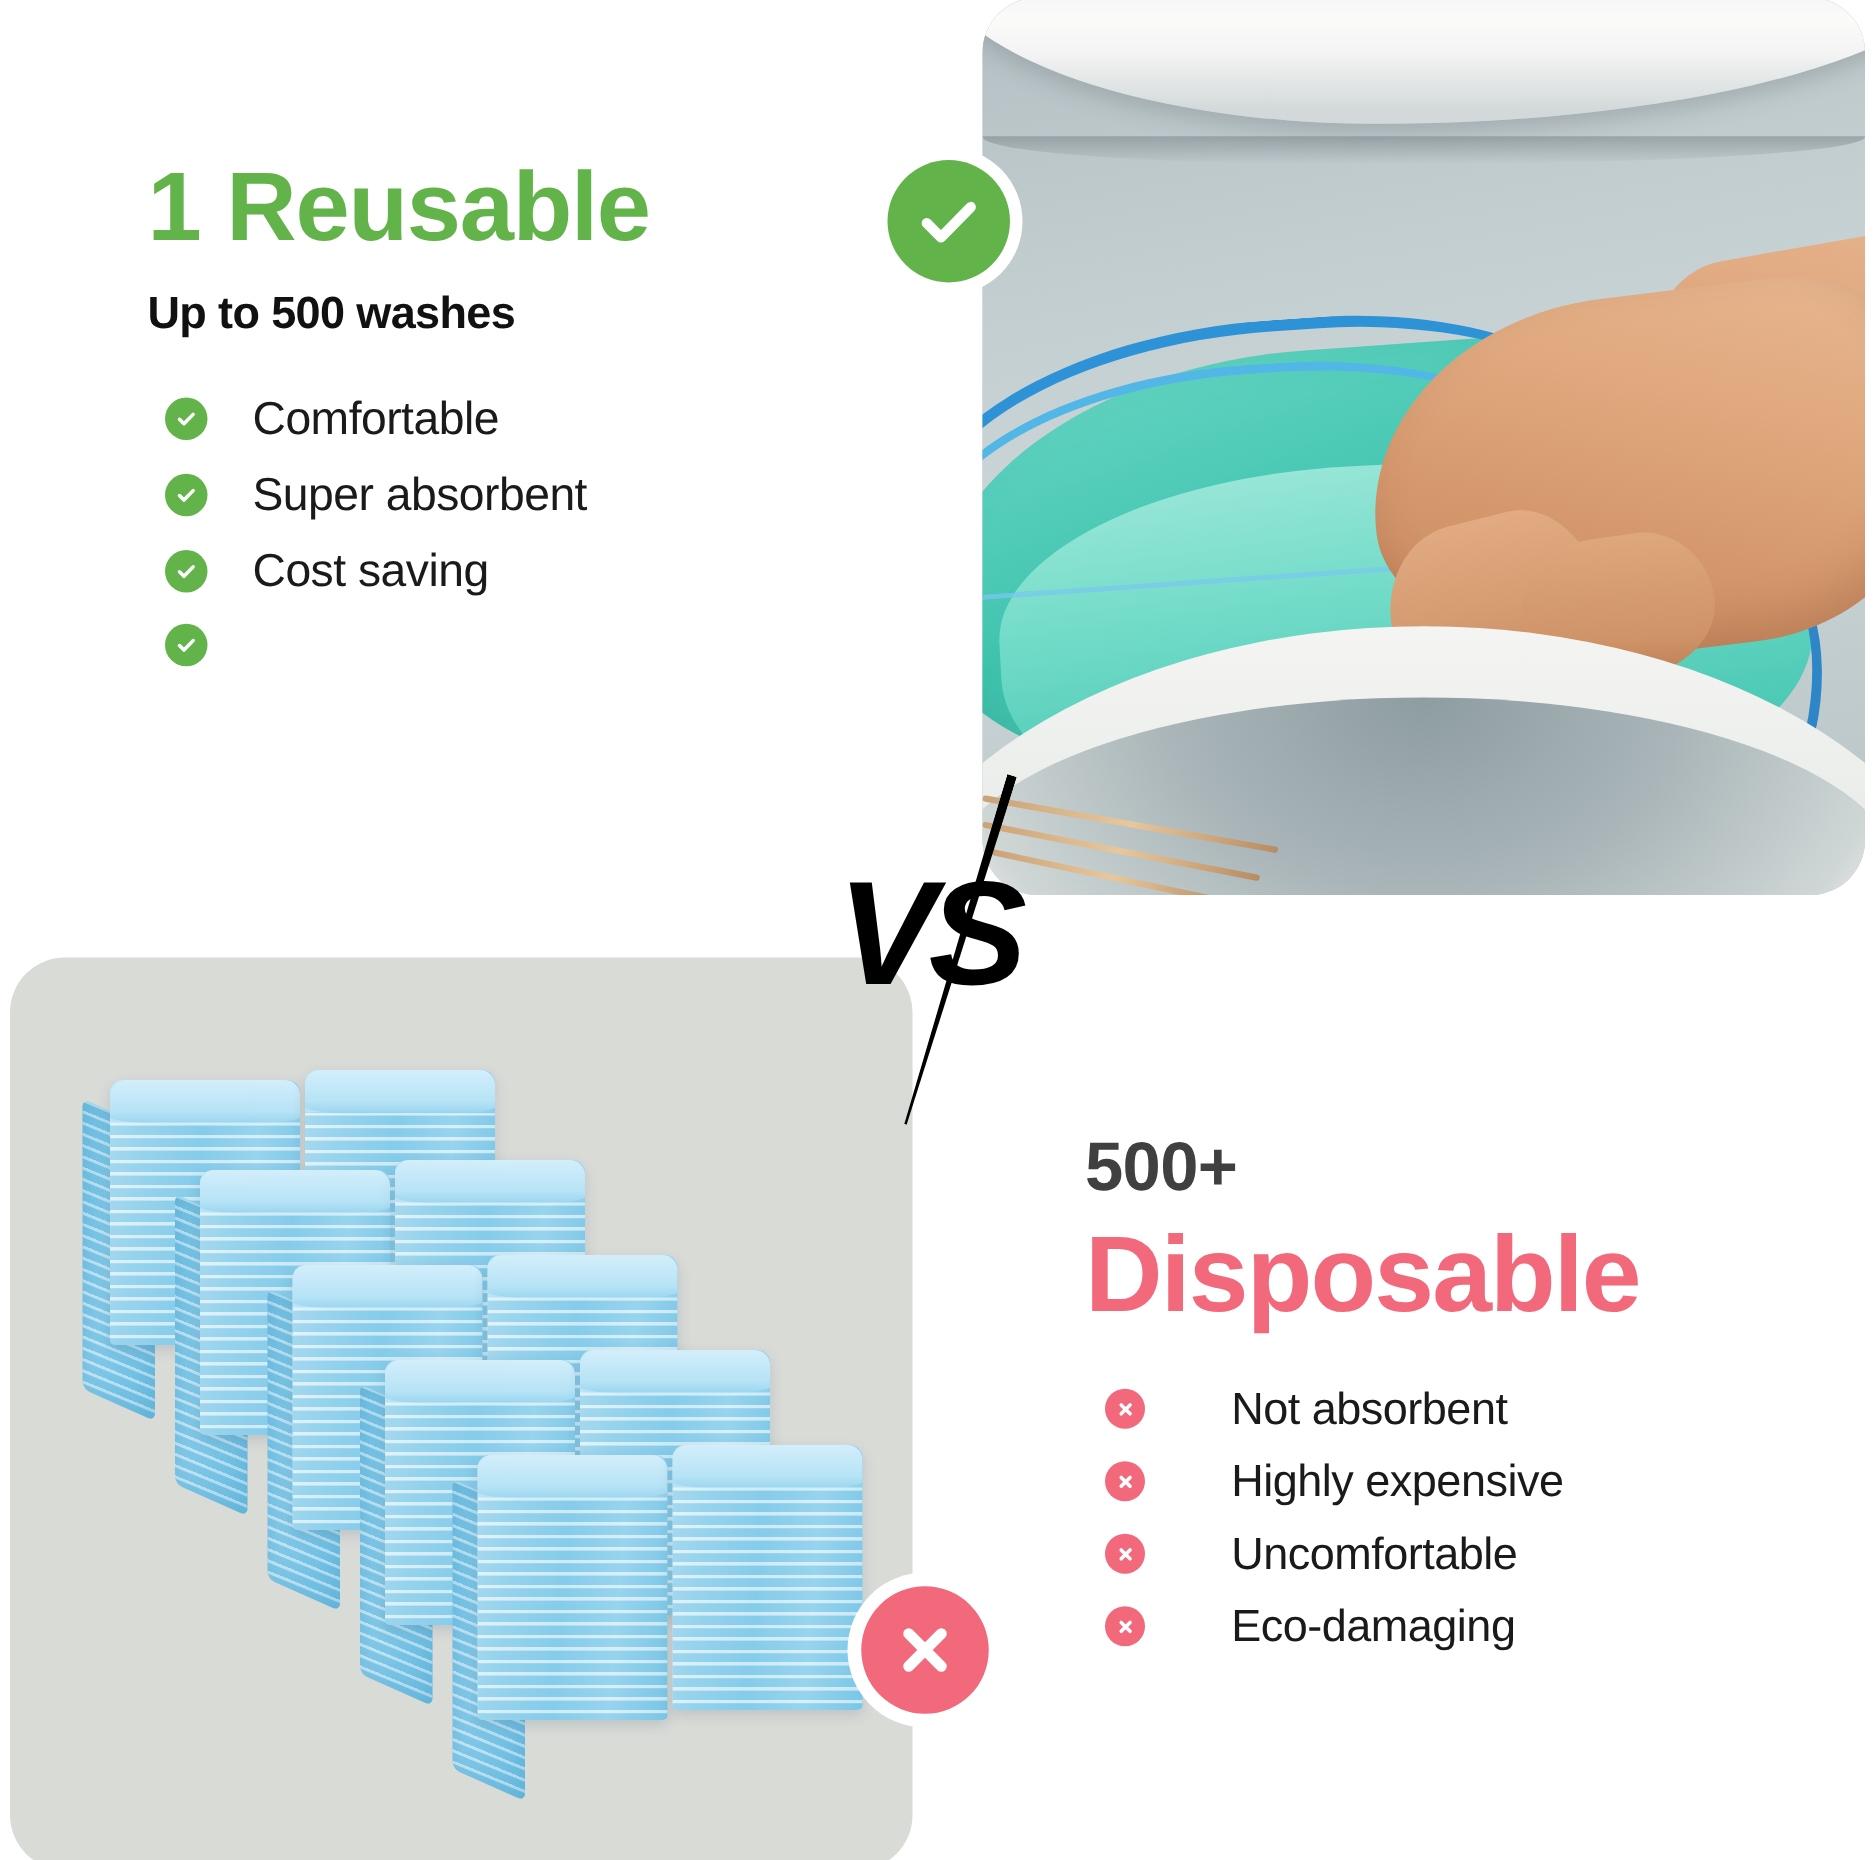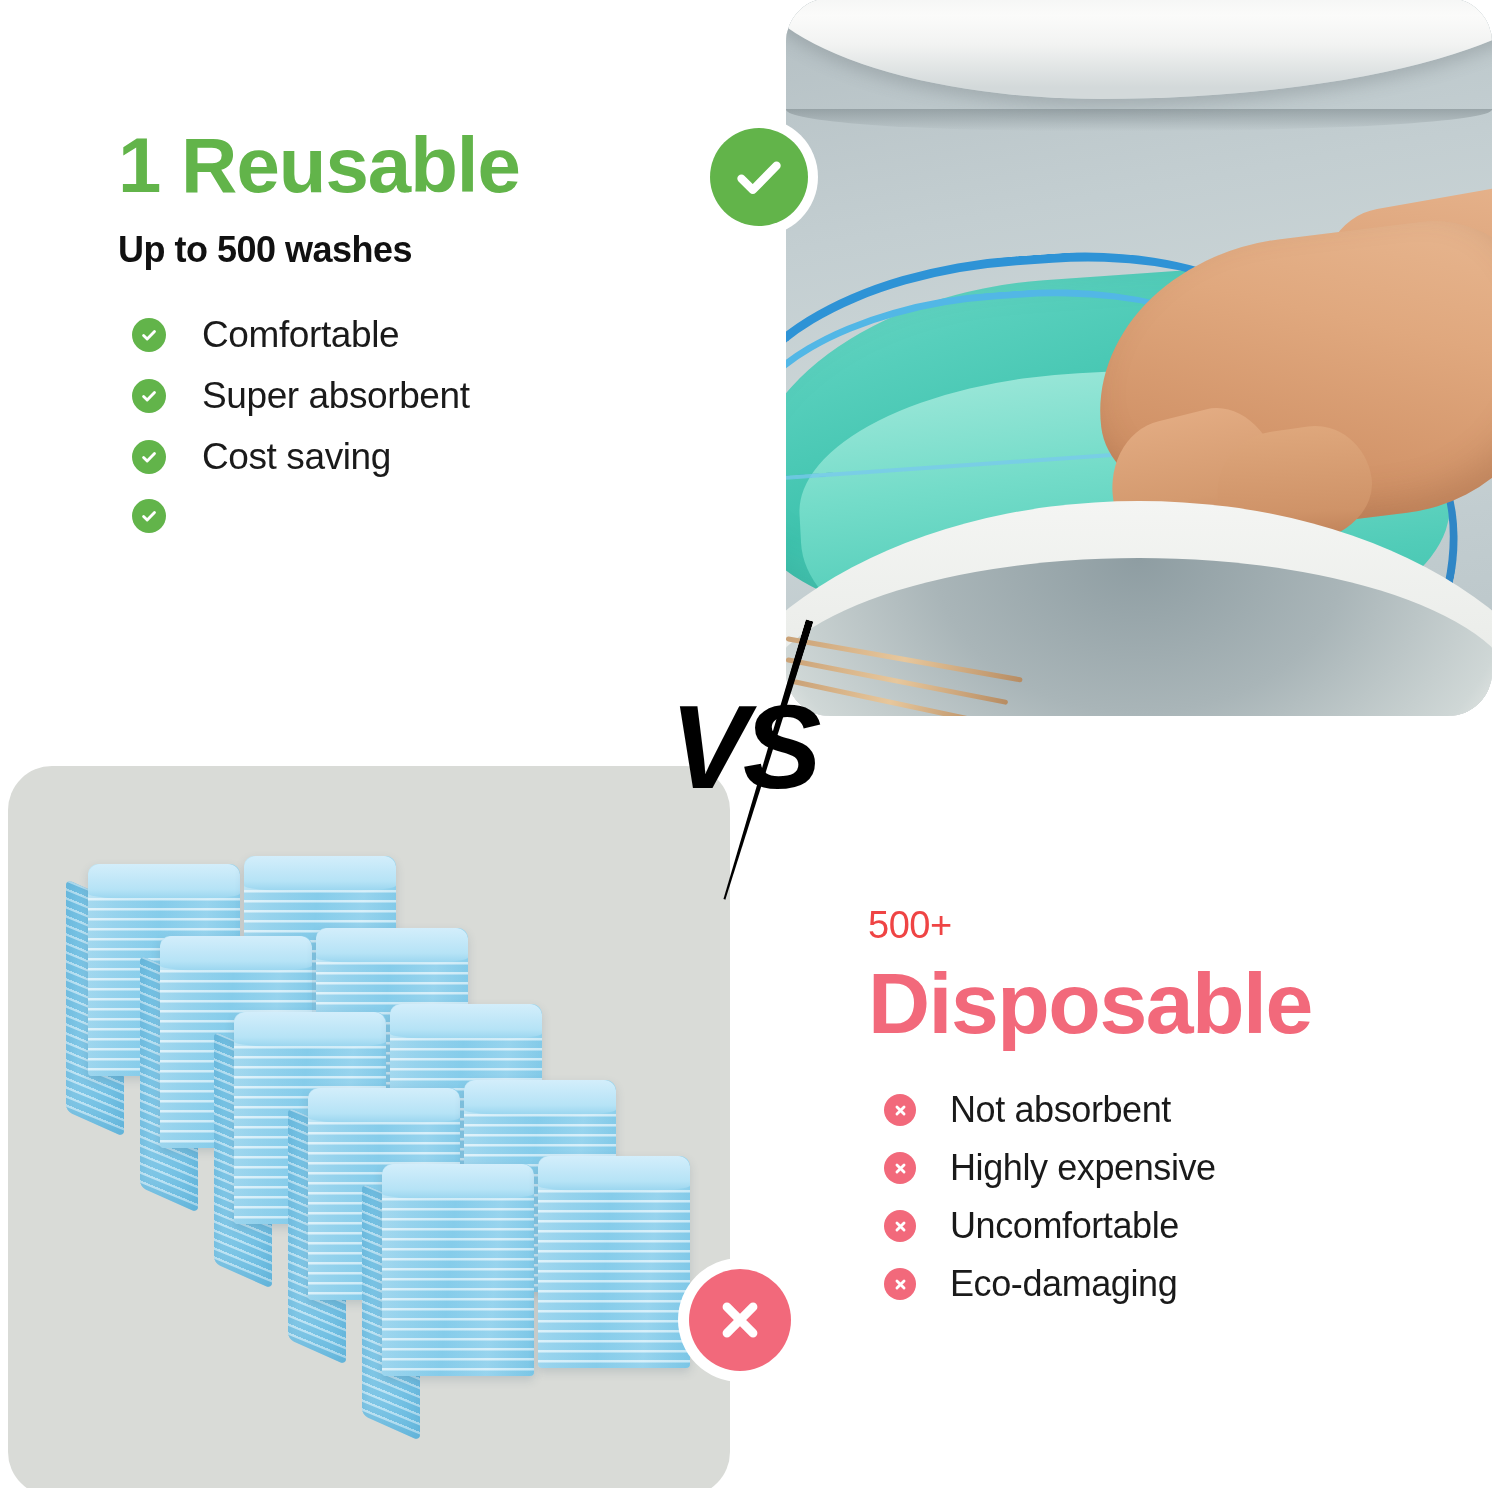--- a/index.html
+++ b/index.html
@@ -380,38 +380,38 @@
   }
 
   
   .right-text {
     position: absolute;
     left: 868px;
     top: 906px;
     width: 600px;
   }
   .eyebrow-black {
-    color: #ef4444;
-    font-size: 38px;
-    font-weight: normal;
+    color: #404040;
+    font-size: 55px;
+    font-weight: bold;
     letter-spacing: -0.5px;
     line-height: 1;
     margin: 0;
   }
   .headline-pink {
     color: #f2697b;
     font-size: 86px;
     font-weight: bold;
     letter-spacing: -1.5px;
     line-height: 1;
     margin: 16px 0 0 0;
     white-space: nowrap;
   }
   .right-text .feature-list { margin-top: 46px; margin-left: 16px; }
-  .right-text .feature-list li { margin-bottom: 22px; }
+  .right-text .feature-list li { margin-bottom: 22px; gap: 35px; }
   .right-text .mini-badge { width: 32px; height: 32px; flex: 0 0 32px; margin-right: 34px; }
   .right-text .feature-label { font-size: 36px; }
 </style>
 </head>
 <body>
 
 <div id="stage">
 
   <div class="photo-panel">
     <div class="ph-wall"></div>

